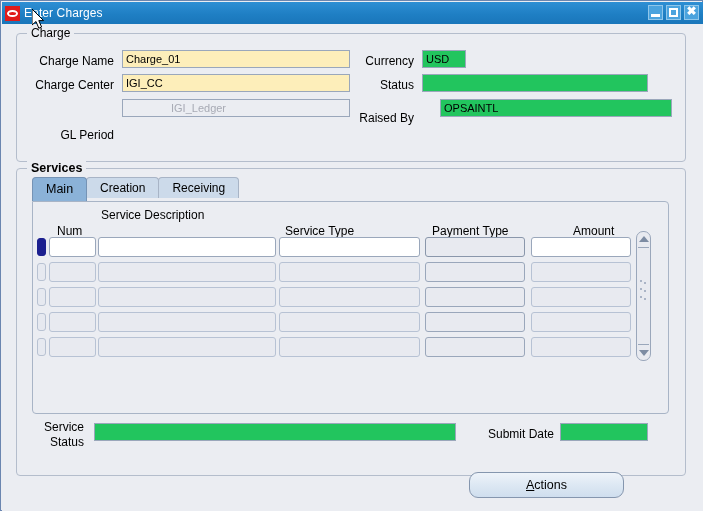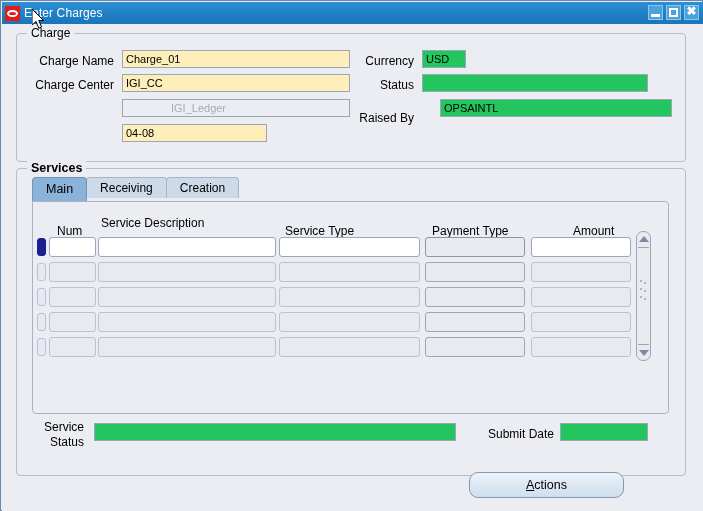--- a/index.html
+++ b/index.html
@@ -294,48 +294,48 @@
   </div>
 
   <div class="content">
 
     <div class="group" style="left:14px; top:9px; width:668px; height:127px;">
       <div class="group-title">Charge</div>
     </div>
 
     <div class="lbl" style="left:8px; top:54px; width:104px;">Charge Center</div>
     <div class="lbl" style="left:8px; top:30px; width:104px;">Charge Name</div>
+    <div class="lbl" style="left:8px; top:104px; width:104px;">GL Period</div>
 
     <div class="fld req" style="left:120px; top:26px; width:228px;">Charge_01</div>
     <div class="fld req" style="left:120px; top:50px; width:228px;">IGI_CC</div>
     <div class="fld dis" style="left:120px; top:75px; width:228px;padding-left:48px;">IGI_Ledger</div>
-    <div class="fld req" style="left:120px; top:100px; width:145px;">04-08</div>
 
     <div class="lbl" style="left:330px; top:30px; width:82px;">Currency</div>
     <div class="lbl" style="left:330px; top:54px; width:82px;">Status</div>
     <div class="lbl" style="left:330px; top:87px; width:82px;">Raised By</div>
 
     <div class="fld ro" style="left:420px; top:26px; width:44px;">USD</div>
     <div class="fld ro" style="left:420px; top:50px; width:226px;"></div>
     <div class="fld ro" style="left:420px; top:75px; width:232px;margin-left:18px;">OPSAINTL</div>
 
     <div class="group" style="left:14px; top:144px; width:668px; height:306px;">
       <div class="group-title bold">Services</div>
     </div>
 
     <div class="tabs" style="left:30px; top:153px;">
       <div class="tab active">Main</div>
+      <div class="tab">Creation</div>
       <div class="tab">Receiving</div>
-      <div class="tab">Creation</div>
     </div>
 
     <div class="tabpanel" style="left:30px; top:177px; width:637px; height:213px;"></div>
 
     <div class="grid-head" style="left:55px; top:200px;">Num</div>
-    <div class="grid-head" style="left:99px; top:192px;">Service Description</div>
+    <div class="grid-head" style="left:99px; top:184px;">Service Description</div>
     <div class="grid-head" style="left:283px; top:200px;">Service Type</div>
     <div class="grid-head" style="left:430px; top:200px;">Payment Type</div>
     <div class="grid-head" style="left:571px; top:200px;">Amount</div>
 
     <div class="rowmark sel" style="left:35px; top:214px;"></div>
     <div class="cell active" style="left:47px; top:213px; width:47px;"></div>
     <div class="cell active" style="left:96px; top:213px; width:178px;"></div>
     <div class="cell active" style="left:277px; top:213px; width:141px;"></div>
     <div class="cell combo active" style="left:423px; top:213px; width:100px;"></div>
     <div class="cell active" style="left:529px; top:213px; width:100px;"></div>

